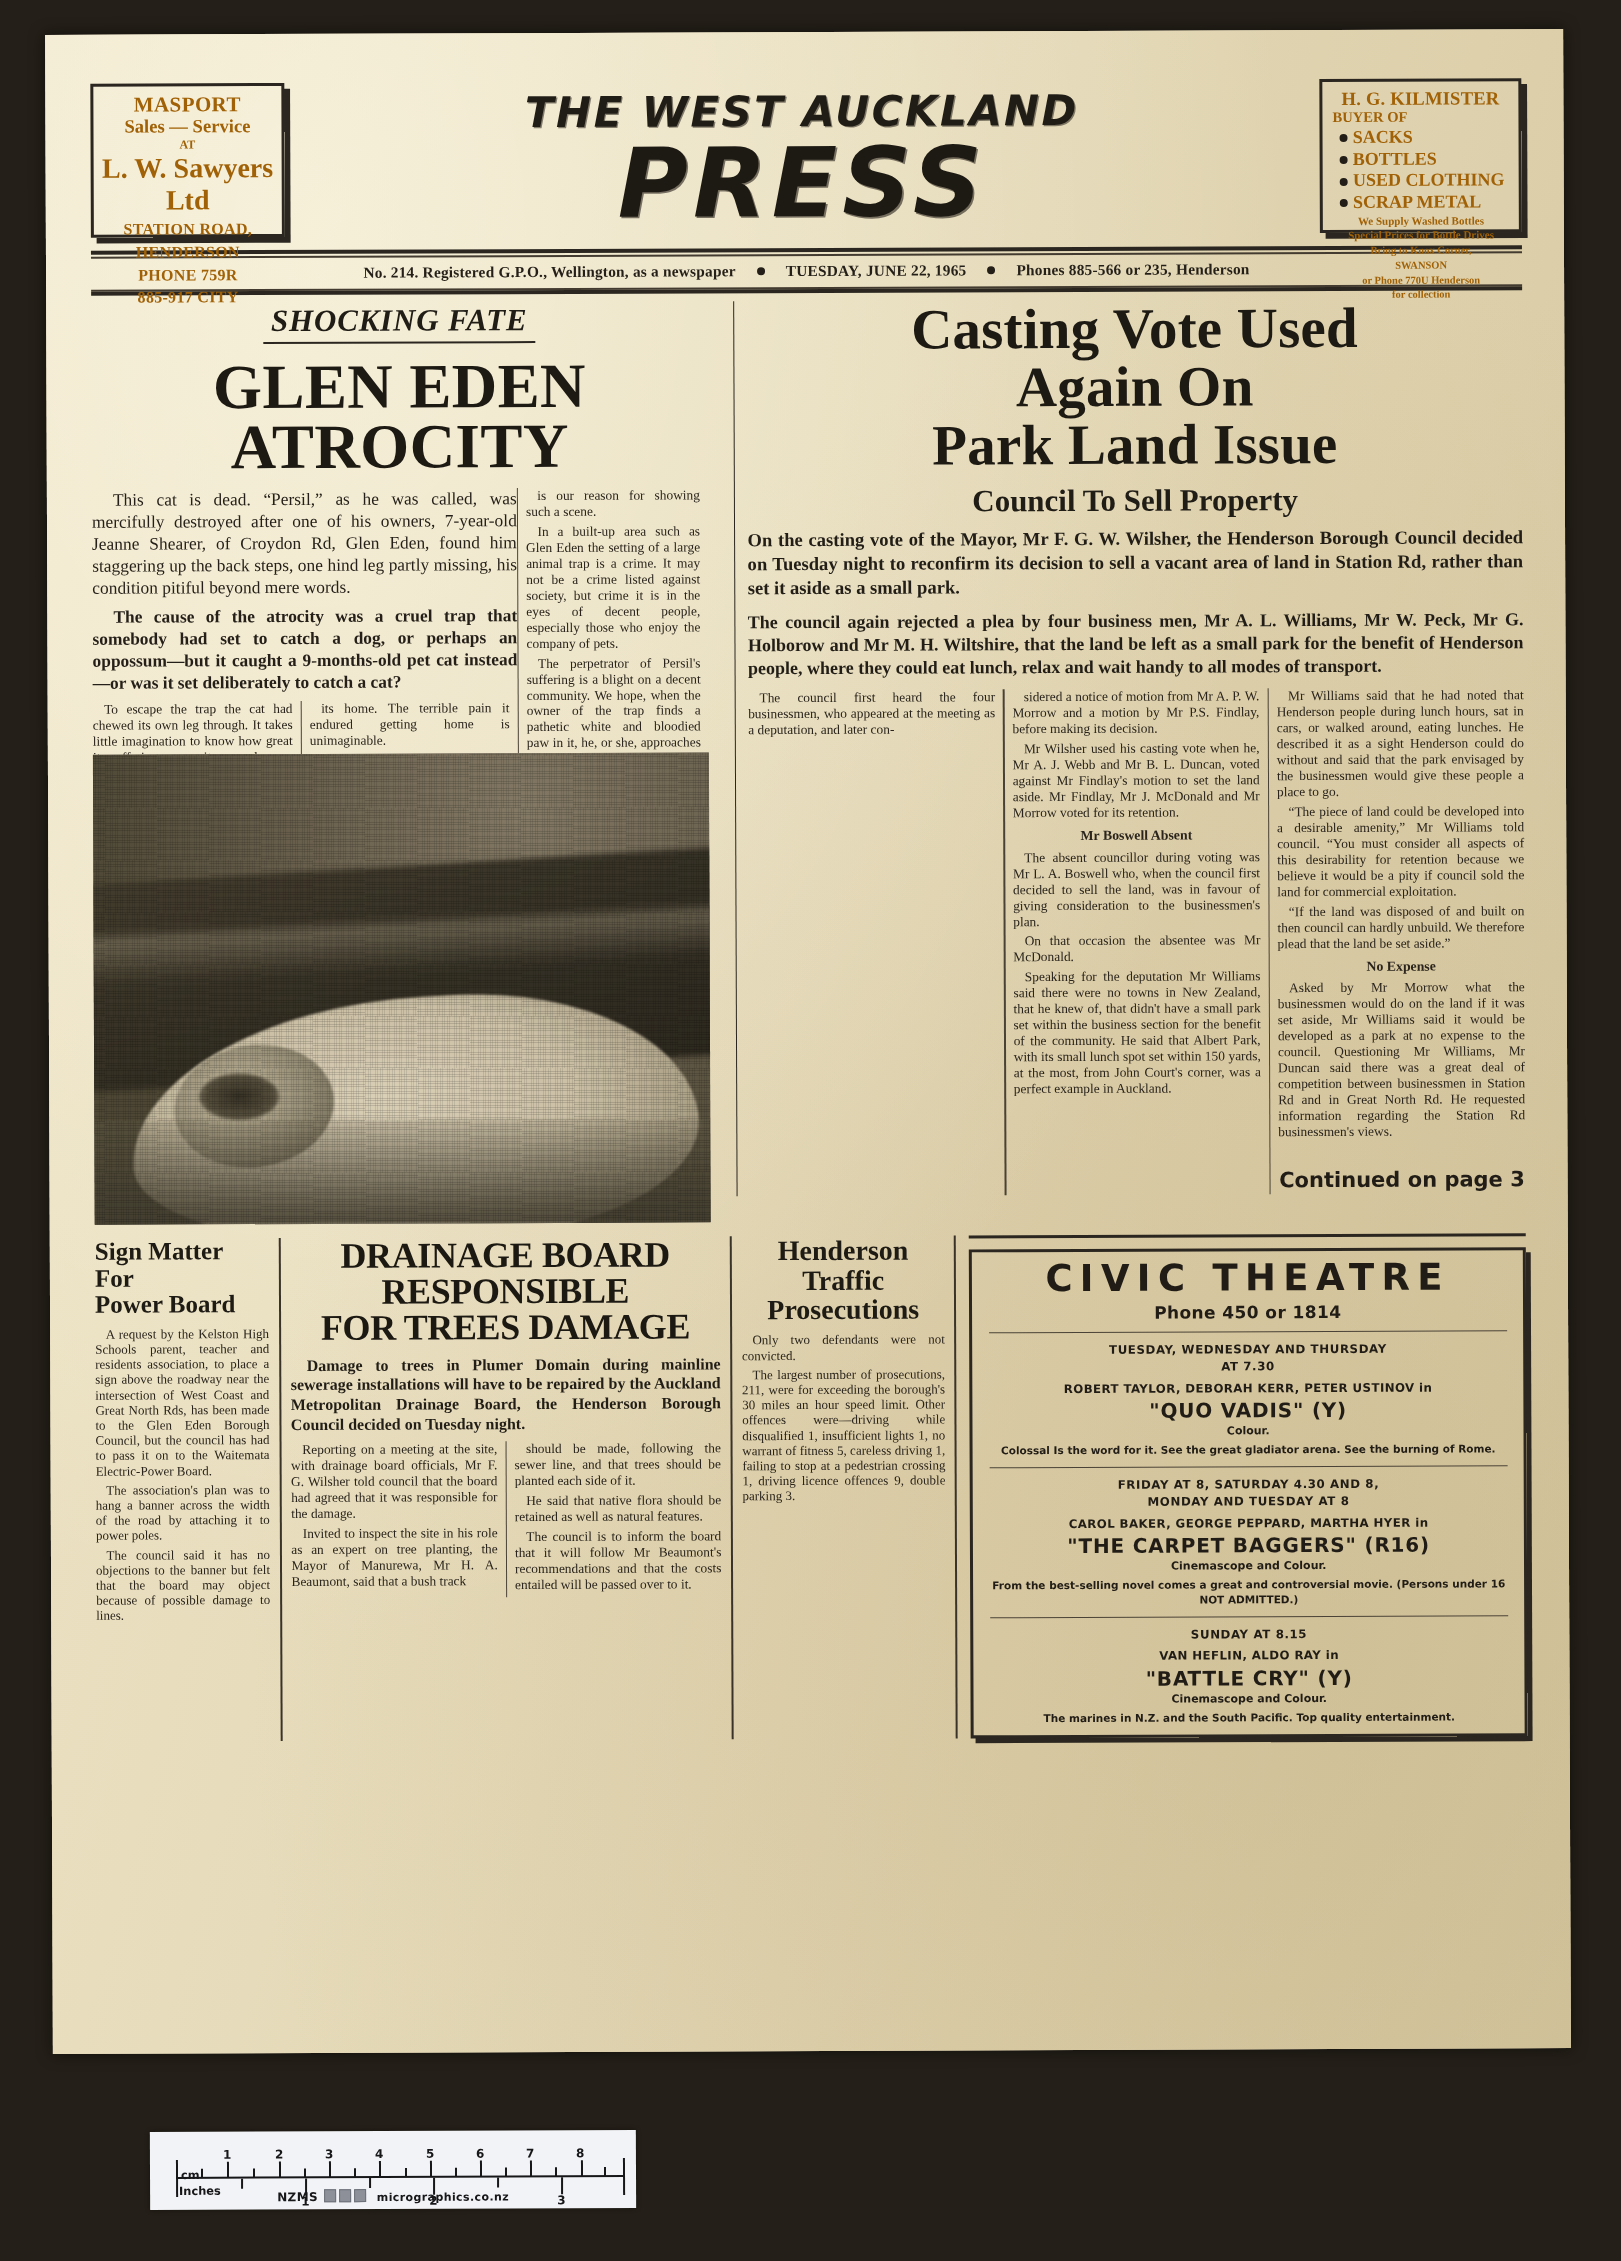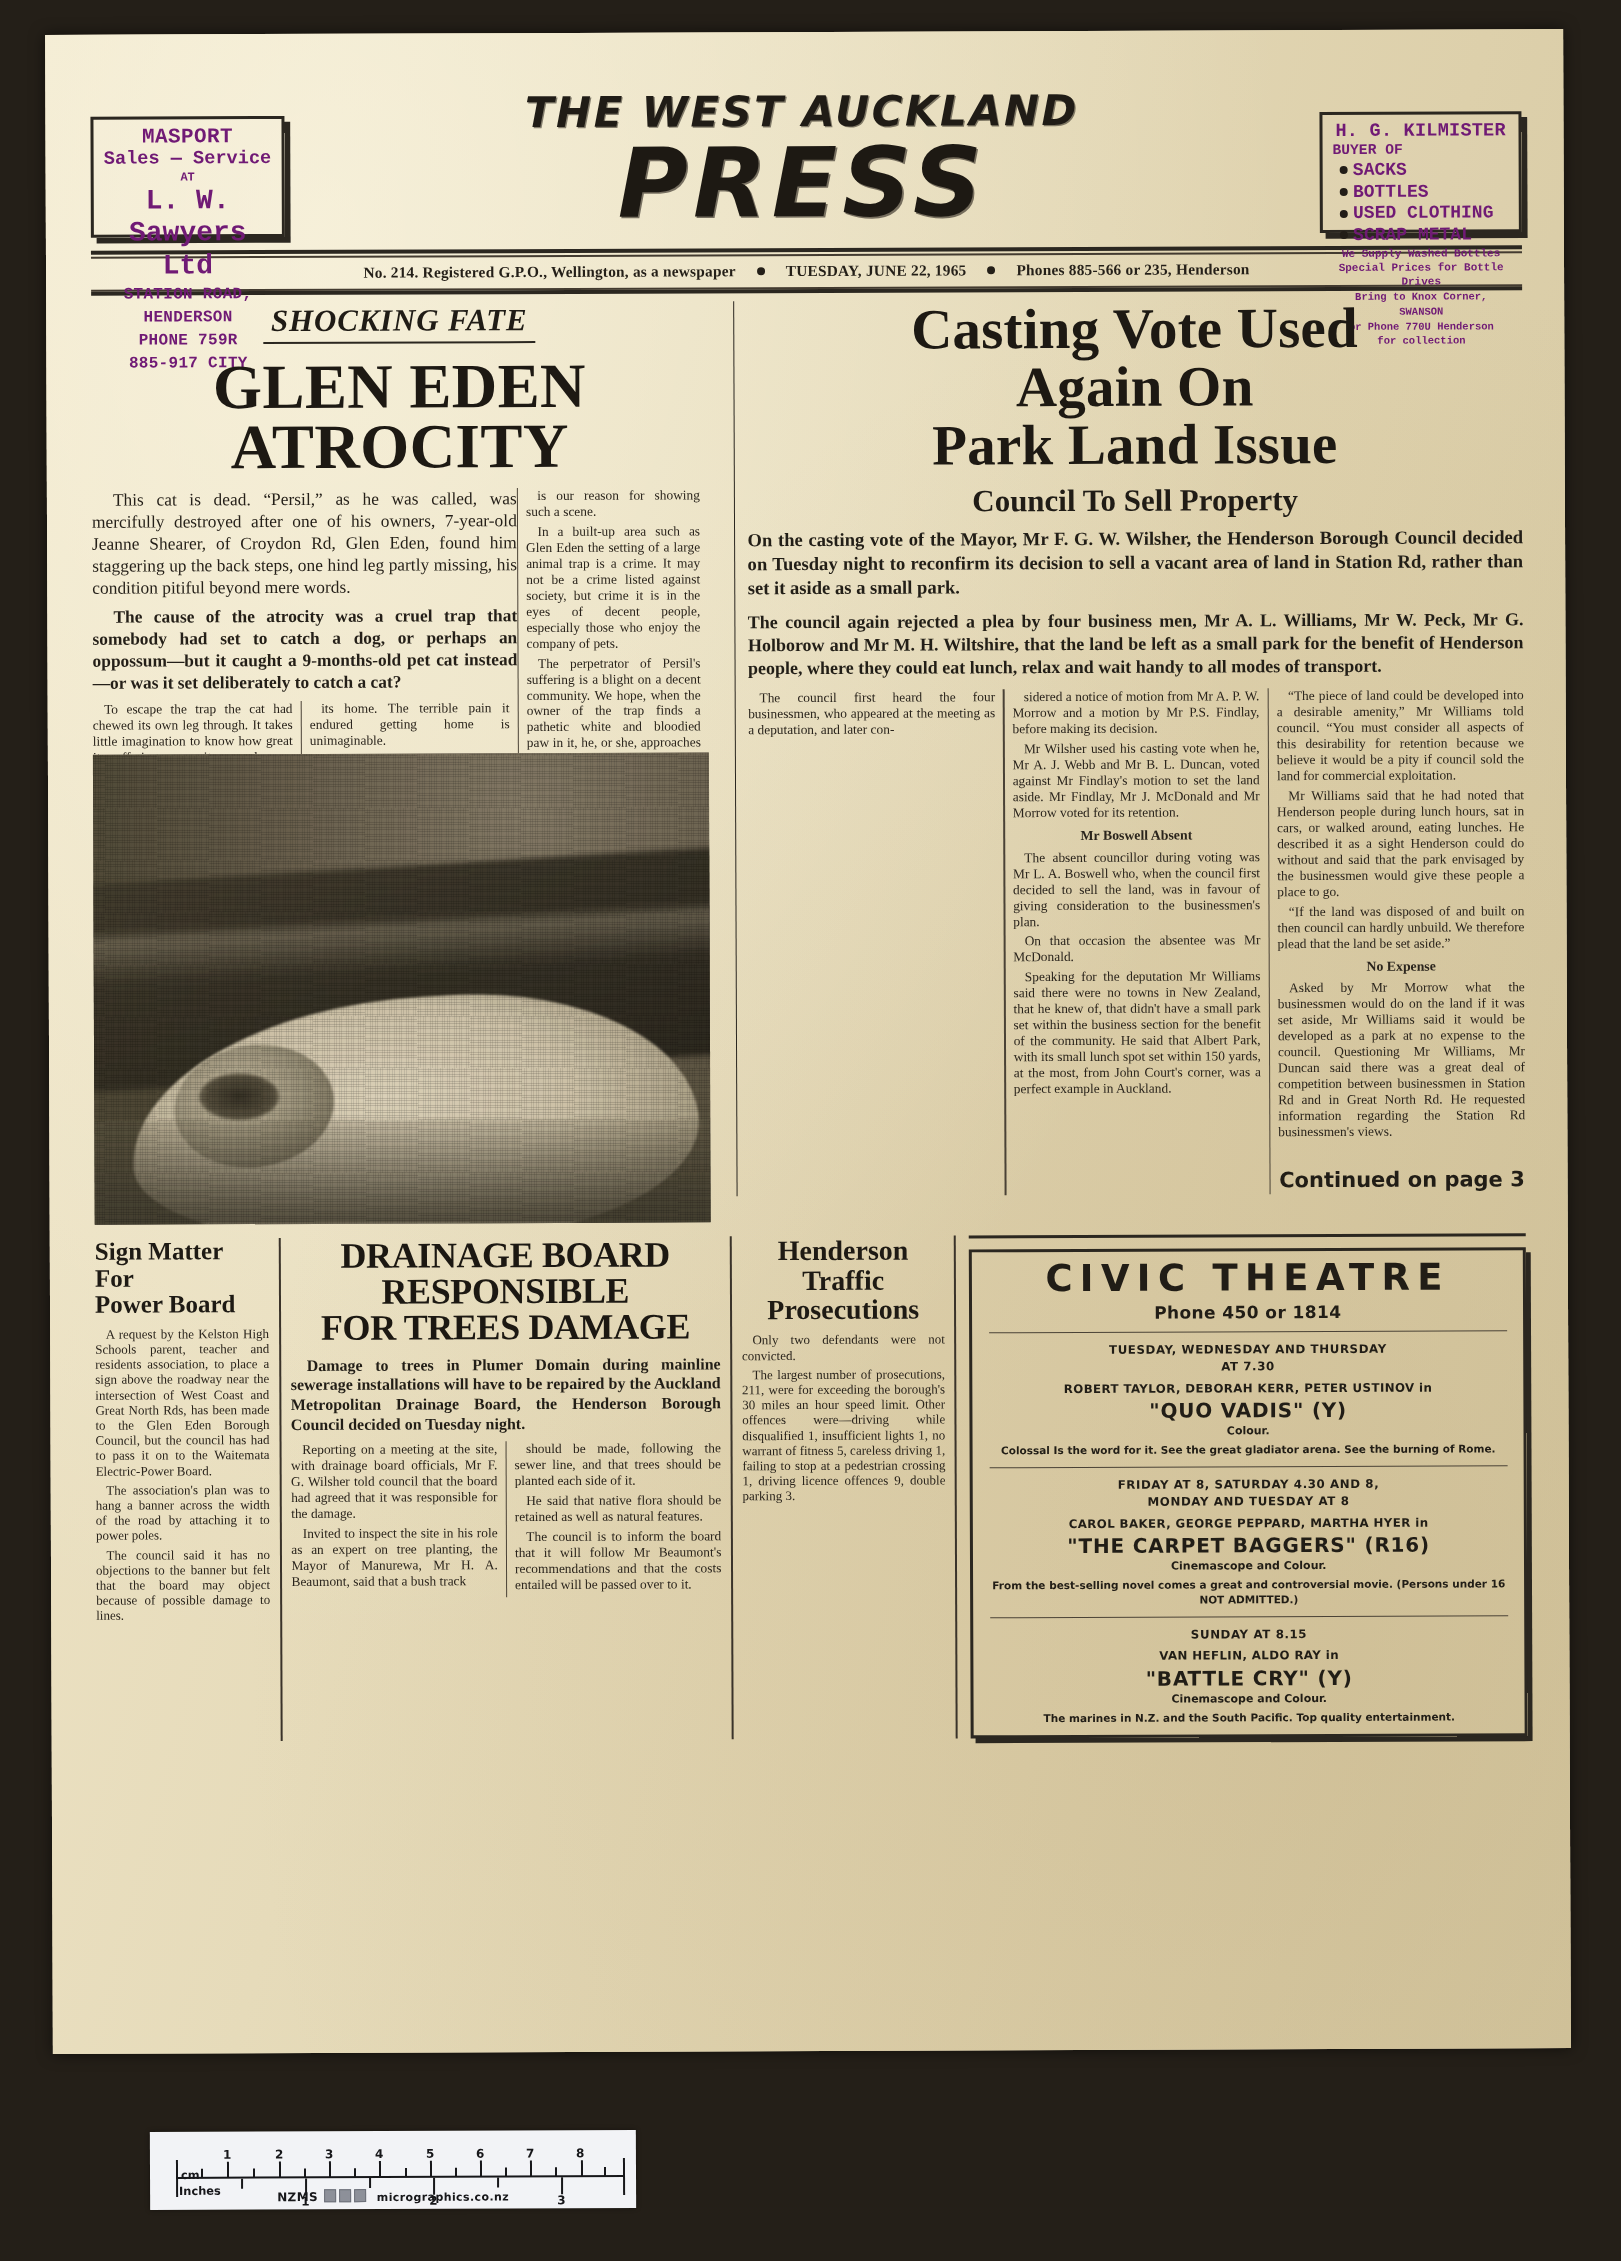--- a/index.html
+++ b/index.html
@@ -28,24 +28,23 @@
   }
   #page-inner{position:absolute;left:45px;top:49px;right:42px;bottom:32px;}
 
   
   .masthead{display:flex;align-items:stretch;gap:11.4px;height:154px;}
   .ad-box{
     border:3.2px solid #2b2720;
     box-shadow:5.7px 5.7px 0 #2b2720;
     padding:6.5px 4.9px 4.9px;
     text-align:center;
-    font-family:Liberation Mono, monospace;
-    color:#701a75;
+    font-family:Liberation Serif, serif;
+    color:#a16207;
     background:rgba(255,255,255,0.04);
-    margin-top:33px;
   }
   .ad-left{width:178px;flex:0 0 178px;}
   .ad-right{width:186px;flex:0 0 186px;text-align:center;}
   .ad-left .l1{font-size:21px;font-weight:700;letter-spacing:0.4px;line-height:1.08;}
   .ad-left .l2{font-size:18.6px;font-weight:700;line-height:1.15;}
   .ad-left .l3{font-size:12px;font-weight:700;line-height:1.3;}
   .ad-left .l4{font-size:28px;font-weight:700;line-height:1.15;}
   .ad-left .l5{font-size:16px;font-weight:700;line-height:1.28;letter-spacing:0.3px;margin-top:2.4px;}
   .ad-right .r1{font-size:18.6px;font-weight:700;letter-spacing:0.2px;line-height:1.1;}
   .ad-right .r2{font-size:14.6px;font-weight:700;text-align:left;padding-left:4.9px;line-height:1.2;}
@@ -371,22 +370,22 @@
           <div class="bodycol" style="flex:1 1 0;">
             <p>sidered a notice of motion from Mr A. P. W. Morrow and a motion by Mr P.S. Findlay, before making its decision.</p>
             <p>Mr Wilsher used his casting vote when he, Mr A. J. Webb and Mr B. L. Duncan, voted against Mr Findlay's motion to set the land aside. Mr Findlay, Mr J. McDonald and Mr Morrow voted for its retention.</p>
             <p style="text-align:center;font-weight:700;text-indent:0;margin:7.3px 0 4.9px;font-size:13.8px;">Mr Boswell Absent</p>
             <p>The absent councillor during voting was Mr L. A. Boswell who, when the council first decided to sell the land, was in favour of giving consideration to the businessmen's plan.</p>
             <p>On that occasion the absentee was Mr McDonald.</p>
             <p>Speaking for the deputation Mr Williams said there were no towns in New Zealand, that he knew of, that didn't have a small park set within the business section for the benefit of the community. He said that Albert Park, with its small lunch spot set within 150 yards, at the most, from John Court's corner, was a perfect example in Auckland.</p>
           </div>
           <div class="colsep"></div>
           <div class="bodycol" style="flex:1 1 0;padding-right:0;">
+            <p>Mr Williams said that he had noted that Henderson people during lunch hours, sat in cars, or walked around, eating lunches. He described it as a sight Henderson could do without and said that the park envisaged by the businessmen would give these people a place to go.</p>
             <p>“The piece of land could be developed into a desirable amenity,” Mr Williams told council. “You must consider all aspects of this desirability for retention because we believe it would be a pity if council sold the land for commercial exploitation.</p>
-            <p>Mr Williams said that he had noted that Henderson people during lunch hours, sat in cars, or walked around, eating lunches. He described it as a sight Henderson could do without and said that the park envisaged by the businessmen would give these people a place to go.</p>
             <p>“If the land was disposed of and built on then council can hardly unbuild. We therefore plead that the land be set aside.”</p>
             <p style="text-align:center;font-weight:700;text-indent:0;margin:7.3px 0 4.9px;font-size:13.8px;">No Expense</p>
             <p>Asked by Mr Morrow what the businessmen would do on the land if it was set aside, Mr Williams said it would be developed as a park at no expense to the council. Questioning Mr Williams, Mr Duncan said there was a great deal of competition between businessmen in Station Rd and in Great North Rd. He requested information regarding the Station Rd businessmen's views.</p>
             <div class="continued">Continued on page 3</div>
           </div>
         </div>
       </div>
     </div>
 
     <div style="display:flex;margin-top:-444px;">

